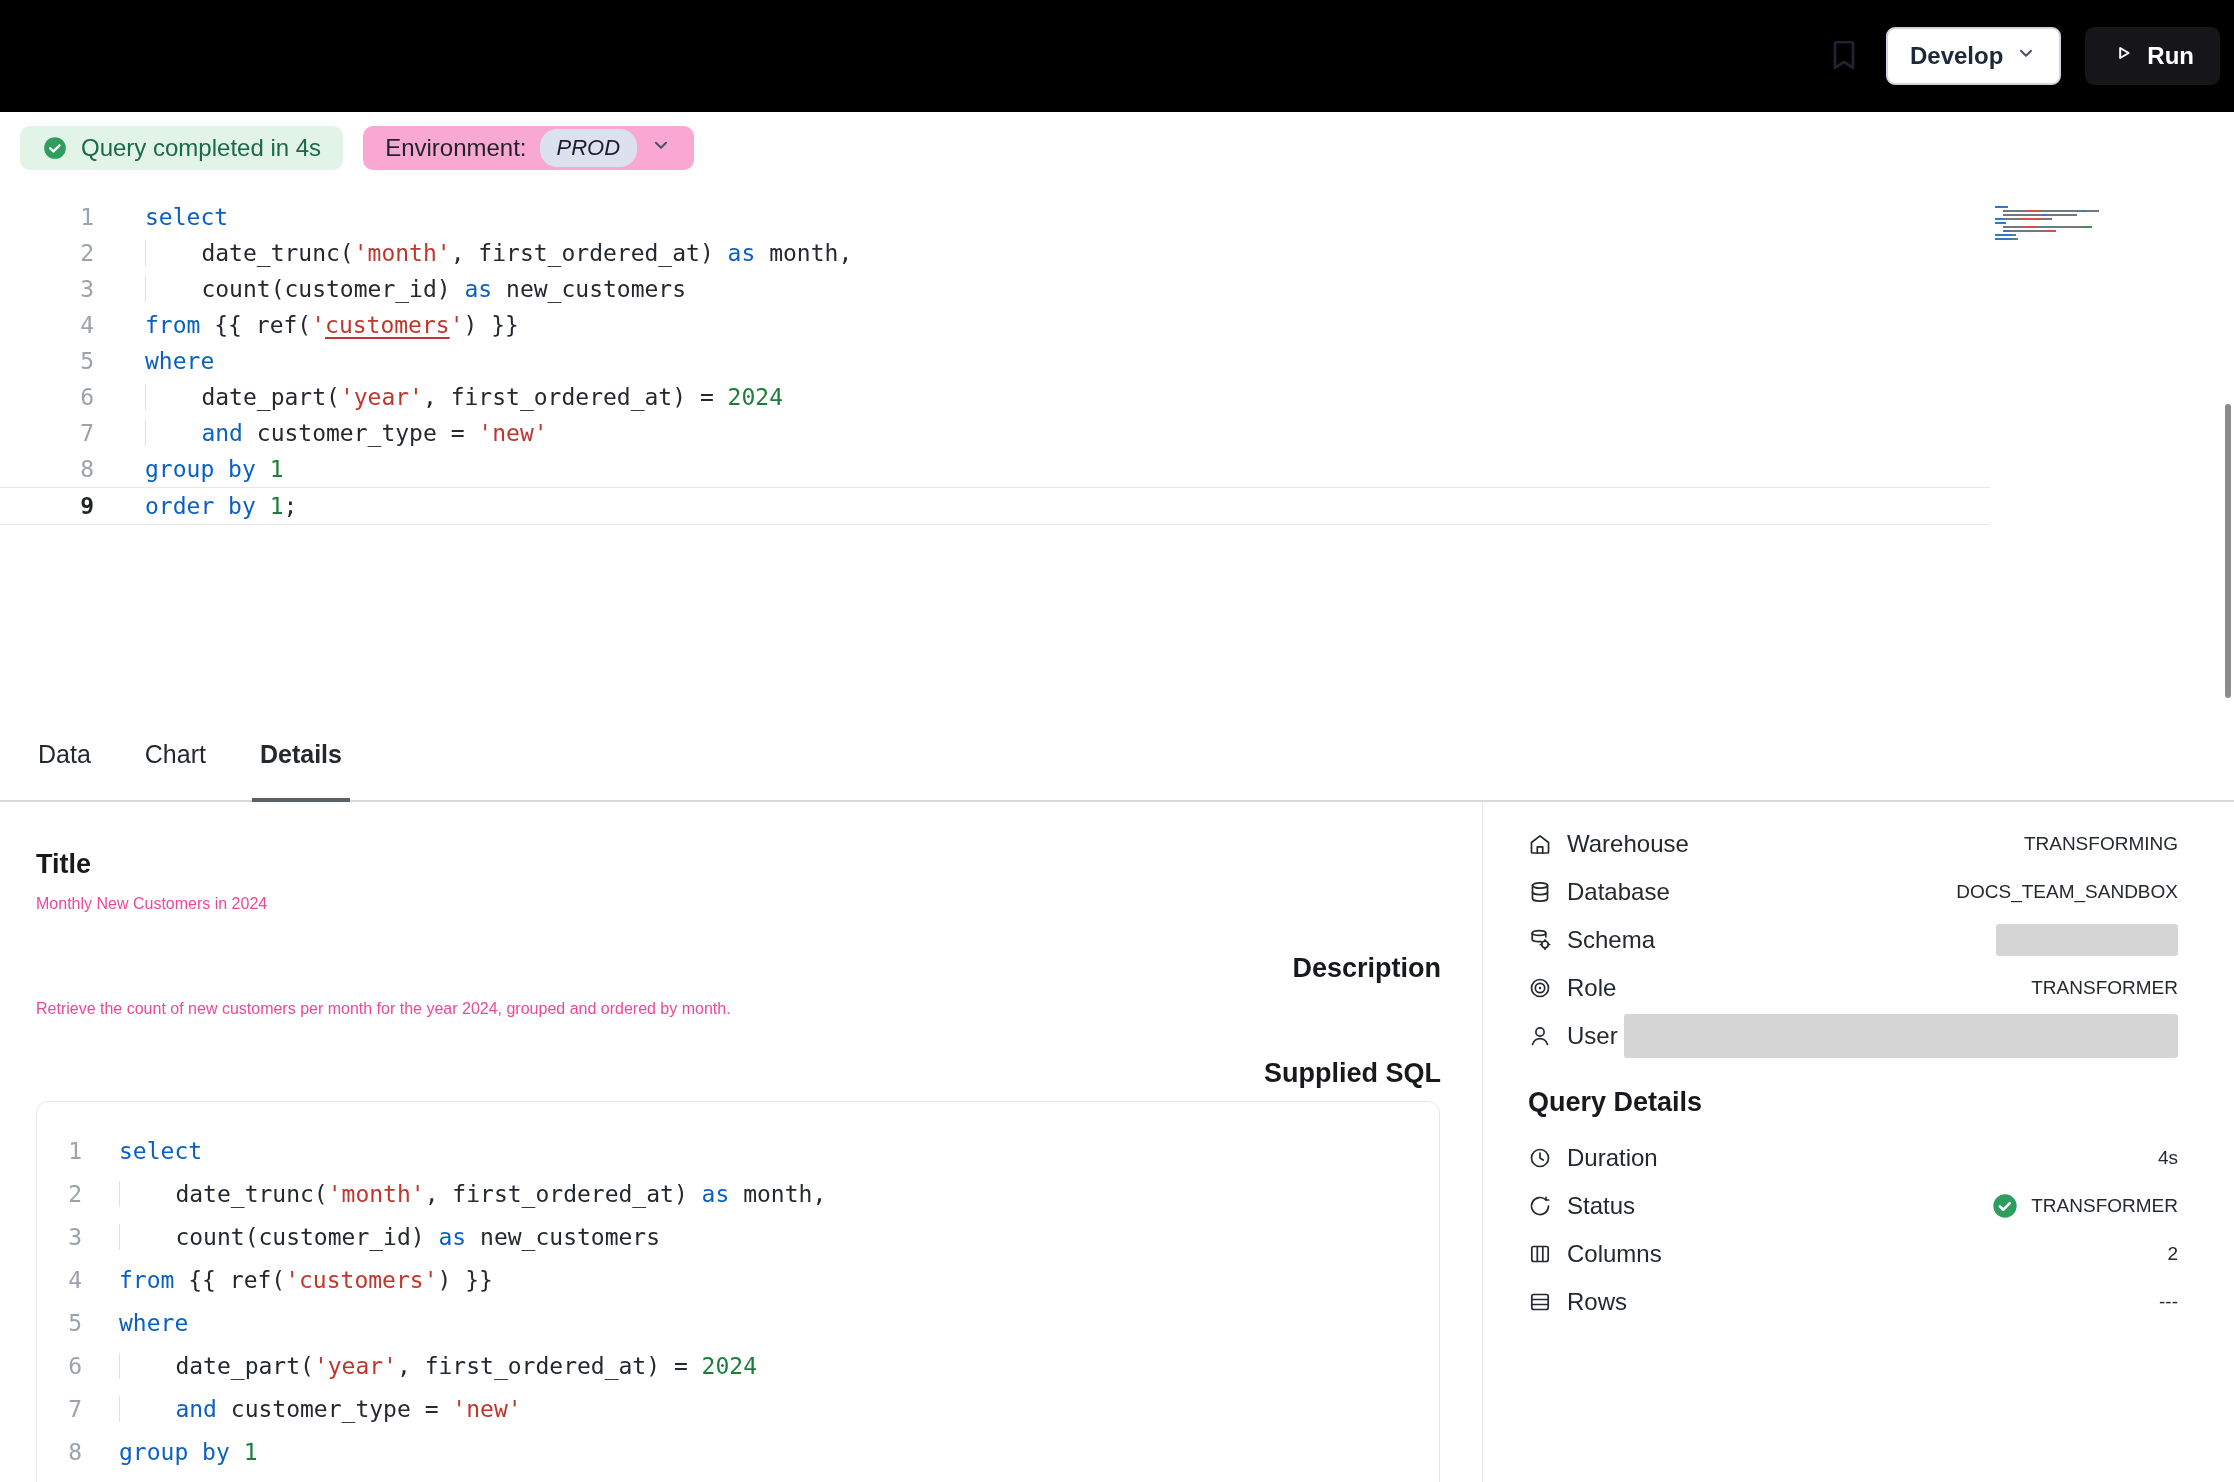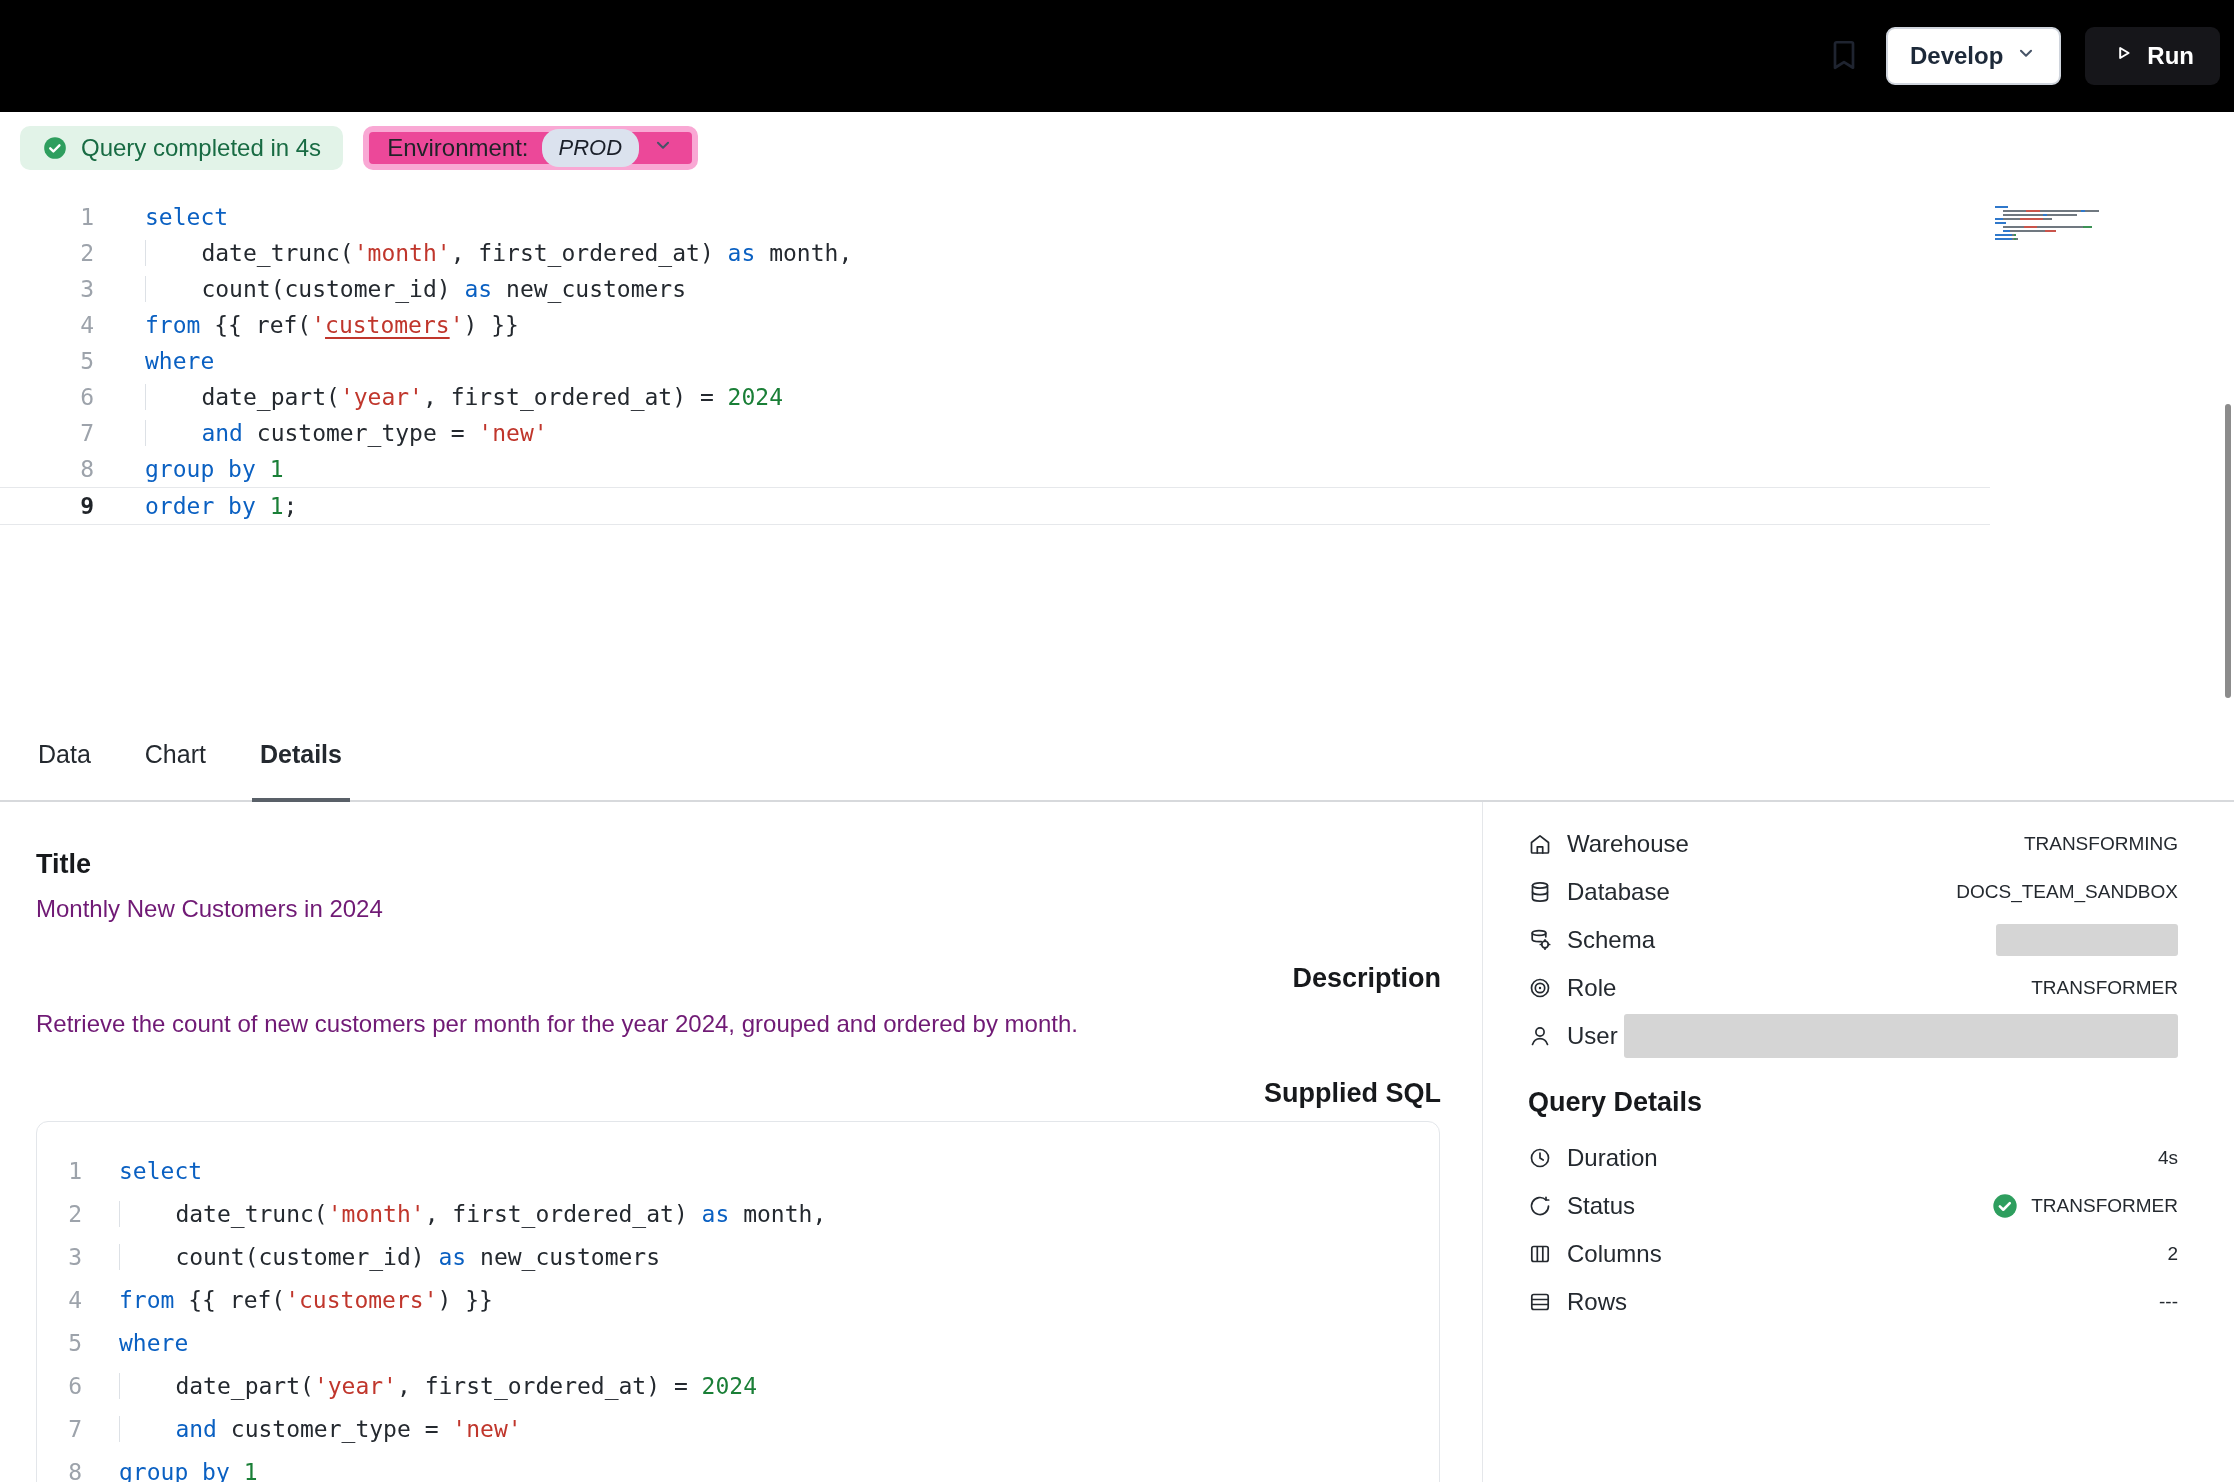--- a/index.html
+++ b/index.html
@@ -28,21 +28,21 @@
   }
   .run-btn {
     display:flex; align-items:center; gap:12px; height:58px; padding:0 26px;
     background:#16161a; border:none; border-radius:9px;
     font-family:"Liberation Sans",sans-serif; font-size:24px; font-weight:600; color:#ffffff; cursor:pointer;
   }
   
   .statusbar { position:absolute; top:126px; left:20px; display:flex; align-items:center; gap:20px; }
   .pill { display:flex; align-items:center; gap:13px; height:44px; border-radius:10px; font-size:24px; }
   .pill-success { background:#e2f3e8; color:#186b43; padding:0 22px; font-weight:500; }
-  .pill-env { background:#ec4899; border:6px solid #f9a8d4; padding:0 18px; color:#1f2328; cursor:pointer; }
+  .pill-env { background:#f9a8d4; border:4px solid #f9a8d4; padding:0 18px; color:#1f2328; cursor:pointer; }
   .env-badge { background:#dbe2ee; color:#1a1f29; font-size:22px; padding:6px 17px; border-radius:17px;font-style:italic; }
   .check-badge { display:flex; color:var(--green); }
   
   .code-line { display:flex; font-family:"DejaVu Sans Mono", monospace; font-size:23px; }
   .editor { position:absolute; top:199px; left:0; width:1990px; }
   .editor .code-line { line-height:36px; }
   .editor .ln { flex:0 0 94px; text-align:right; color:#9da3ab; }
   .editor .code-text { margin-left:51px; white-space:pre; }
   .editor .code-line.active { border-top:1px solid #e6e8eb; border-bottom:1px solid #e6e8eb; }
   .editor .code-line.active .ln { color:#1f2328; font-weight:bold; }
@@ -65,21 +65,21 @@
   }
   .tab { position:relative; height:100%; display:flex; align-items:center; font-size:25px; color:#24292f; cursor:pointer; padding:0 2px; }
   .tab.active { font-weight:bold; }
   .tab.active::after { content:""; position:absolute; left:-6px; right:-6px; bottom:-2px; height:4px; background:#596068; }
   
   .left-panel { position:absolute; top:802px; left:0; width:1481px; bottom:0; padding:0 40px 0 36px; }
   .right-panel { position:absolute; top:802px; left:1482px; right:0; bottom:0; border-left:1px solid #e5e7ea; padding:0 56px 0 45px; }
   .section-h { font-size:27px; font-weight:bold; color:#17191c; line-height:1.2; }
   .left-panel .section-h:first-child { margin-top:46px; }
   .section-h + .plain-text { margin-top:14px; }
-  .plain-text { font-size:24px; color:#701a75; line-height:1.25; }
+  .plain-text { font-size:16px; color:#ec4899; line-height:1.25; }
   .mt-38 { margin-top:38px;text-align:right; }
   
   .sql-block {
     margin-top:12px; width:1404px; height:540px;
     border:1px solid #e3e6ea; border-radius:12px; padding-top:28px; background:#fff; overflow:hidden;
   }
   .sql-block .code-line { line-height:43px; }
   .sql-block .ln { flex:0 0 45px; text-align:right; color:#9da3ab; }
   .sql-block .code-text { margin-left:37px; white-space:pre; }
   

